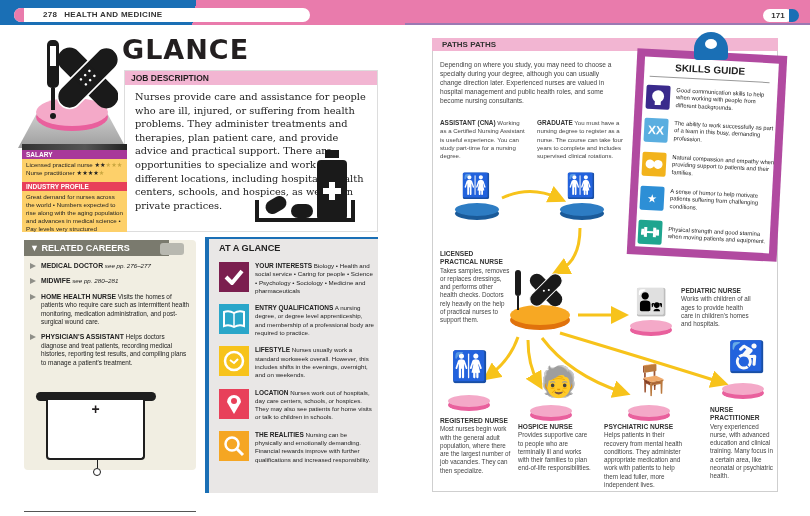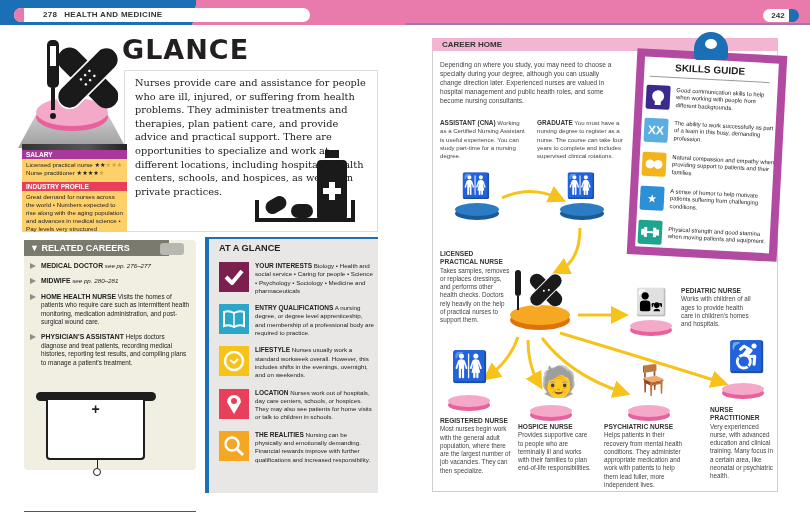--- a/index.html
+++ b/index.html
@@ -78,21 +78,21 @@
 .fig{color:#111;font-size:24px;line-height:24px}
 </style>
 </head>
 <body>
 
 <div class="abs hdr-left"></div>
 <div class="abs hdr-right"></div>
 <div class="abs hdr-pill">
   <span>278</span><span>HEALTH AND MEDICINE</span>
 </div>
-<div class="abs pg-r">242</div>
+<div class="abs pg-r">171</div>
 
 <div class="abs pedestal"></div>
 <div class="abs disc"></div>
 <svg class="abs" style="left:36px;top:36px" width="82" height="92">
   <rect x="11" y="4" width="12" height="48" rx="5" fill="#1a1a1a"></rect>
   <rect x="14" y="10" width="6" height="20" fill="#fff"></rect>
   <rect x="15" y="52" width="4" height="22" fill="#1a1a1a"></rect>
   <circle cx="17" cy="80" r="3" fill="#1a1a1a"></circle>
   <g transform="translate(52,42) rotate(45)">
     <rect x="-38" y="-12" width="76" height="24" rx="12" fill="#1a1a1a"></rect>
@@ -107,20 +107,21 @@
         <circle cx="-6" cy="3" r="1.3"></circle>
         <circle cx="0" cy="3" r="1.3"></circle>
         <circle cx="6" cy="3" r="1.3"></circle>
       </g>
   </g>
 </svg>
 
 <div class="abs title">GLANCE</div>
 
 <div class="abs jd">
+  <div class="jd-hdr">JOB DESCRIPTION</div>
   <div class="jd-text" style="padding-right:10px">Nurses provide care and assistance for people who are ill, injured, or suffering from health problems. They administer treatments and therapies, plan patient care, and provide advice and practical support. There are opportunities to specialize and work at different locations, including hospitals, health centers, schools, and hospices, as well as in private practices.</div>
 </div>
 <svg class="abs" style="left:255px;top:150px" width="120" height="80">
   <rect x="70" y="0" width="14" height="8" fill="#1a1a1a"></rect>
   <rect x="62" y="10" width="30" height="60" rx="4" fill="#1a1a1a"></rect>
   <rect x="74" y="32" width="6" height="18" fill="#fff"></rect>
     <rect x="68" y="38" width="18" height="6" fill="#fff"></rect>
   <rect x="10" y="48" width="22" height="14" rx="7" fill="#1a1a1a" transform="rotate(-30 21 55)"></rect>
   <rect x="36" y="54" width="22" height="14" rx="7" fill="#1a1a1a"></rect>
   <path d="M0 50 V72 H100 V50 H96 V68 H4 V50 Z" fill="#1a1a1a"></path>
@@ -196,21 +197,21 @@
         <svg width="22" height="22">
           <circle cx="9" cy="9" r="6.5" fill="none" stroke="#fff" stroke-width="2.5"></circle>
           <line x1="14" y1="14" x2="20" y2="20" stroke="#fff" stroke-width="3"></line>
         </svg>
       </div>
     <div class="aag-txt"><b>THE REALITIES</b> <span>Nursing can be physically and emotionally demanding. Financial rewards improve with further qualifications and increased responsibility.</span></div>
   </div>
 </div>
 
 <div class="abs cp"></div>
-<div class="abs cp-h">CAREER HOME</div>
+<div class="abs cp-h">PATHS PATHS</div>
 <div class="abs cp-intro">Depending on where you study, you may need to choose a specialty during your degree, although you can usually change direction later. Experienced nurses are valued in hospital management and public health roles, and some become nursing consultants.</div>
 <div class="abs cp-col" style="left:440px;top:119px;width:85px"><b>ASSISTANT (CNA)</b> <span>Working as a Certified Nursing Assistant is useful experience. You can study part-time for a nursing degree.</span></div>
 <div class="abs cp-col" style="left:537px;top:119px;width:88px"><b>GRADUATE</b> <span>You must have a nursing degree to register as a nurse. The course can take four years to complete and includes supervised clinical rotations.</span></div>
 
 <div class="abs plat plat-blue" style="left:455px;top:203px;width:44px;height:13px"></div>
 <div class="abs fig" style="left:461px;top:174px">🚻</div>
 <div class="abs plat plat-blue" style="left:560px;top:203px;width:44px;height:13px"></div>
 <div class="abs fig" style="left:566px;top:174px">🚻</div>
 
 <svg class="abs" style="left:430px;top:160px" width="380" height="260">

